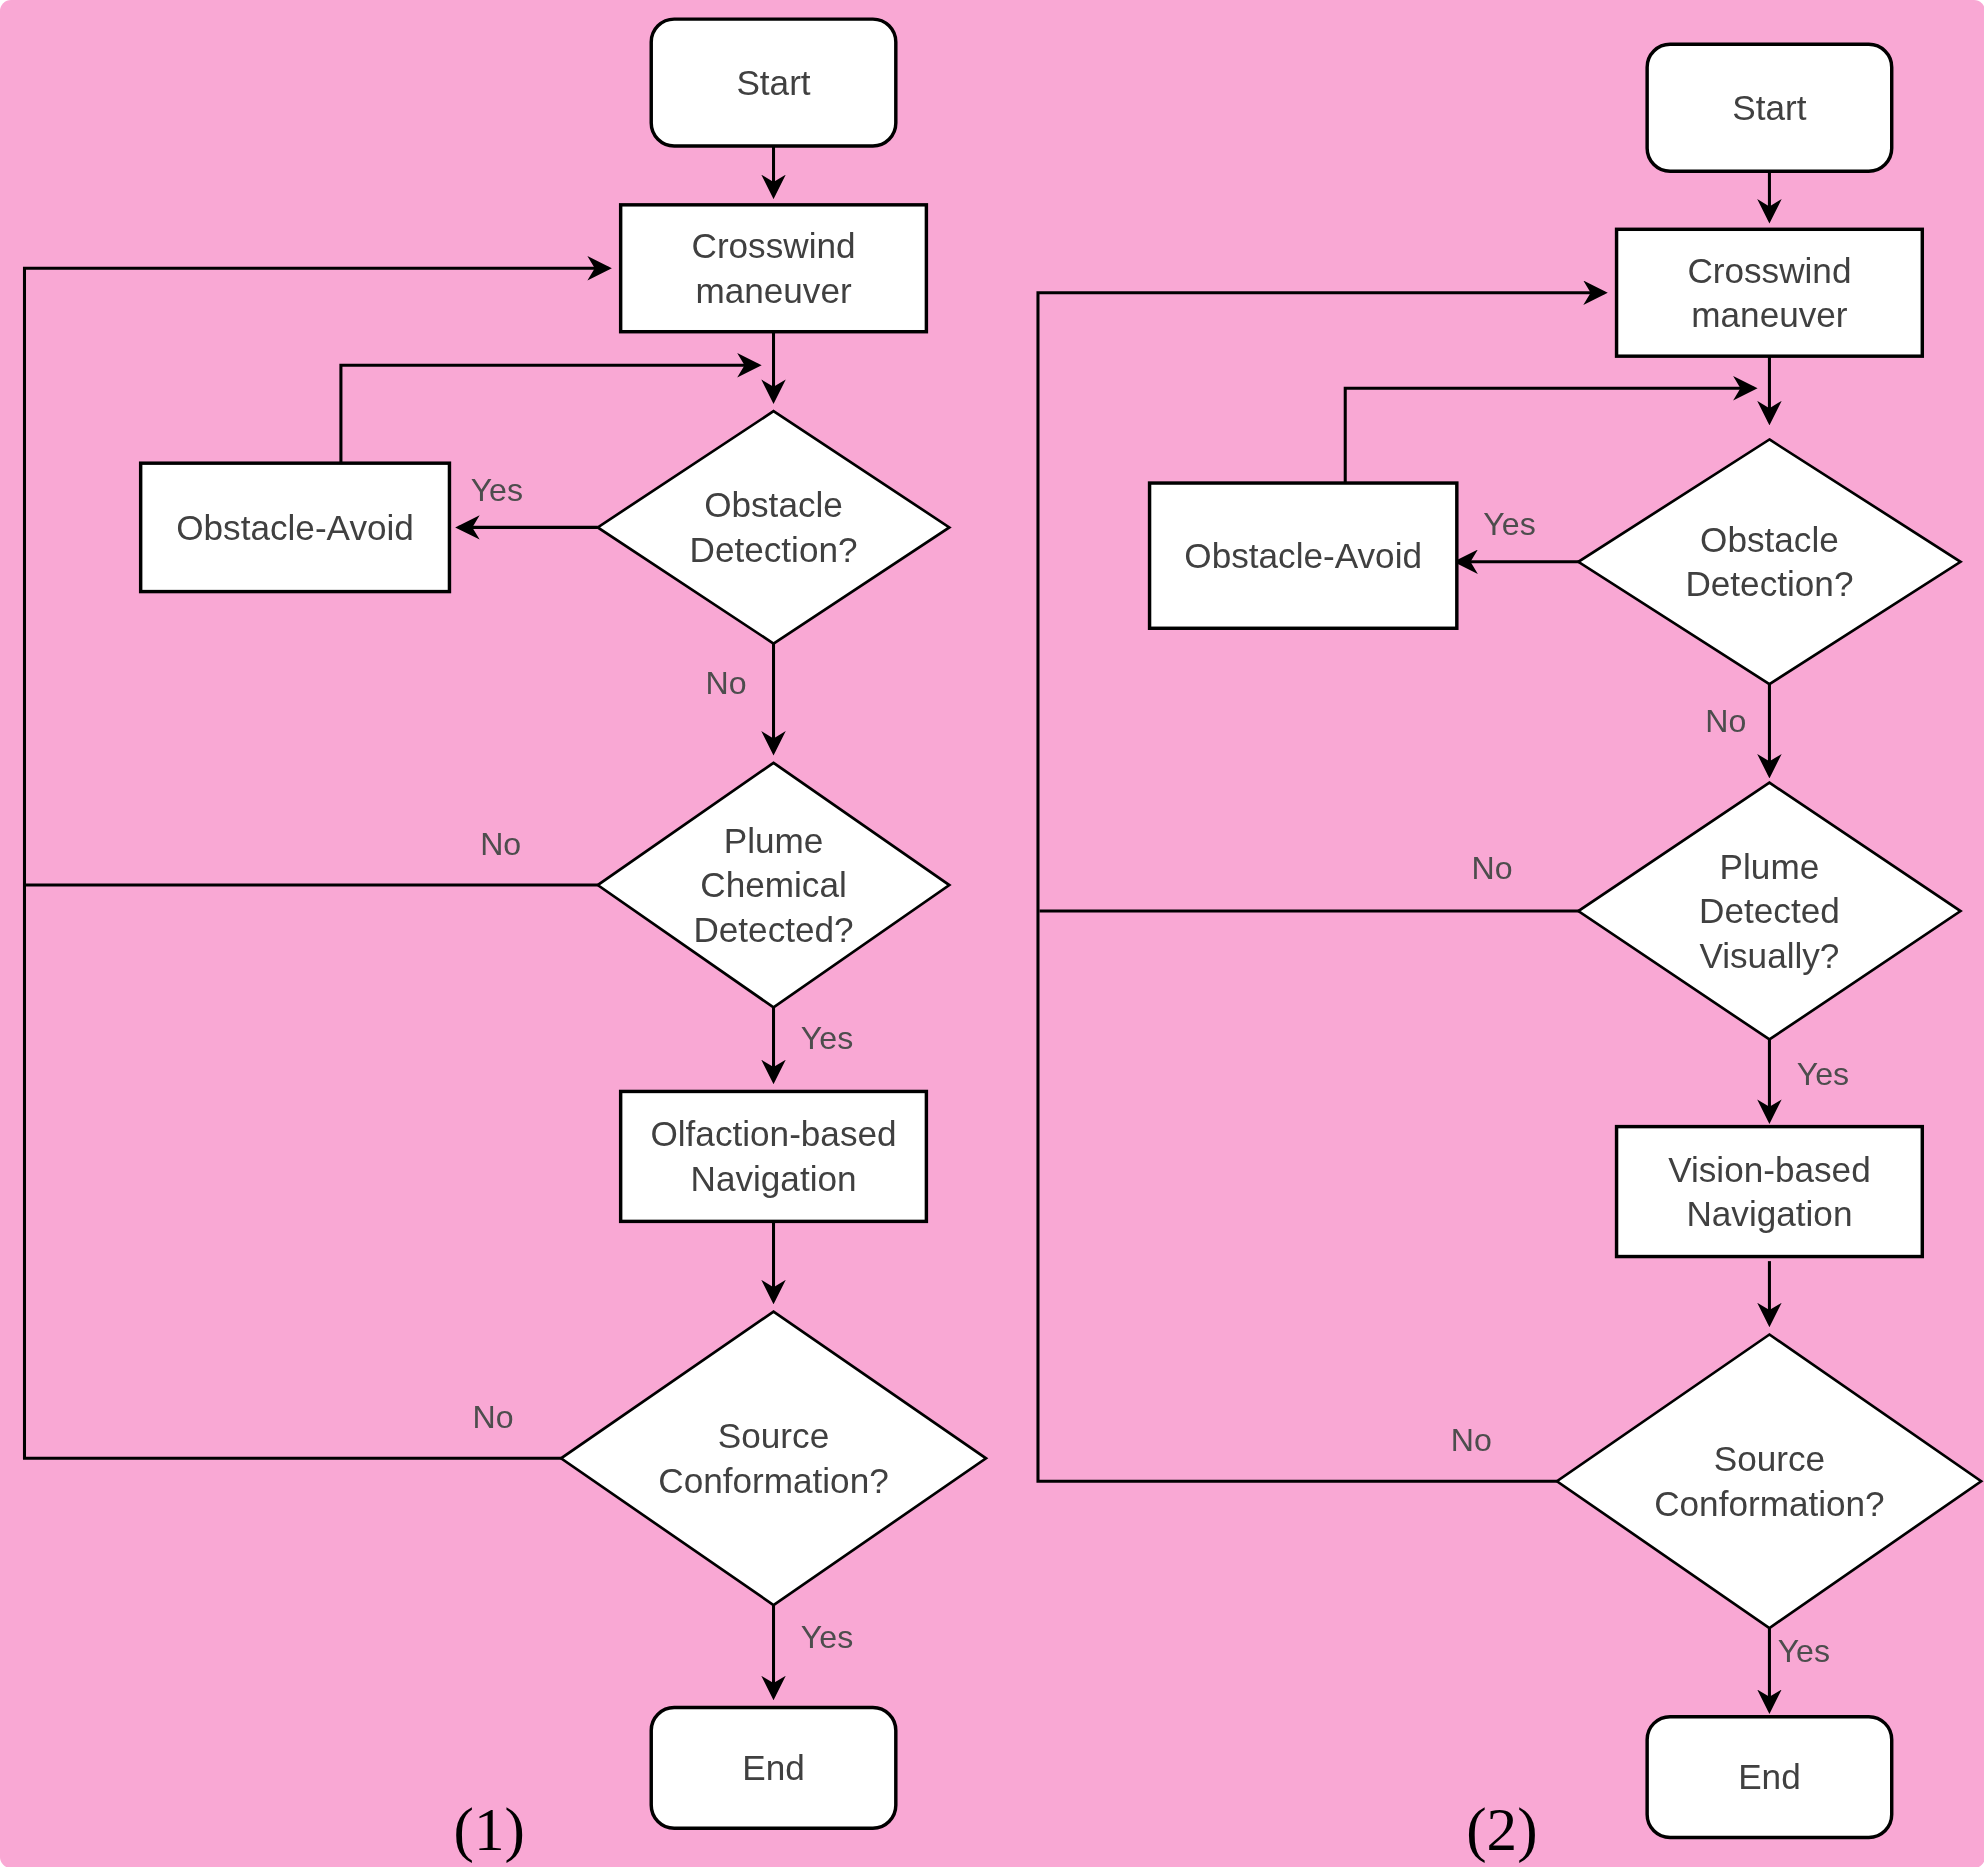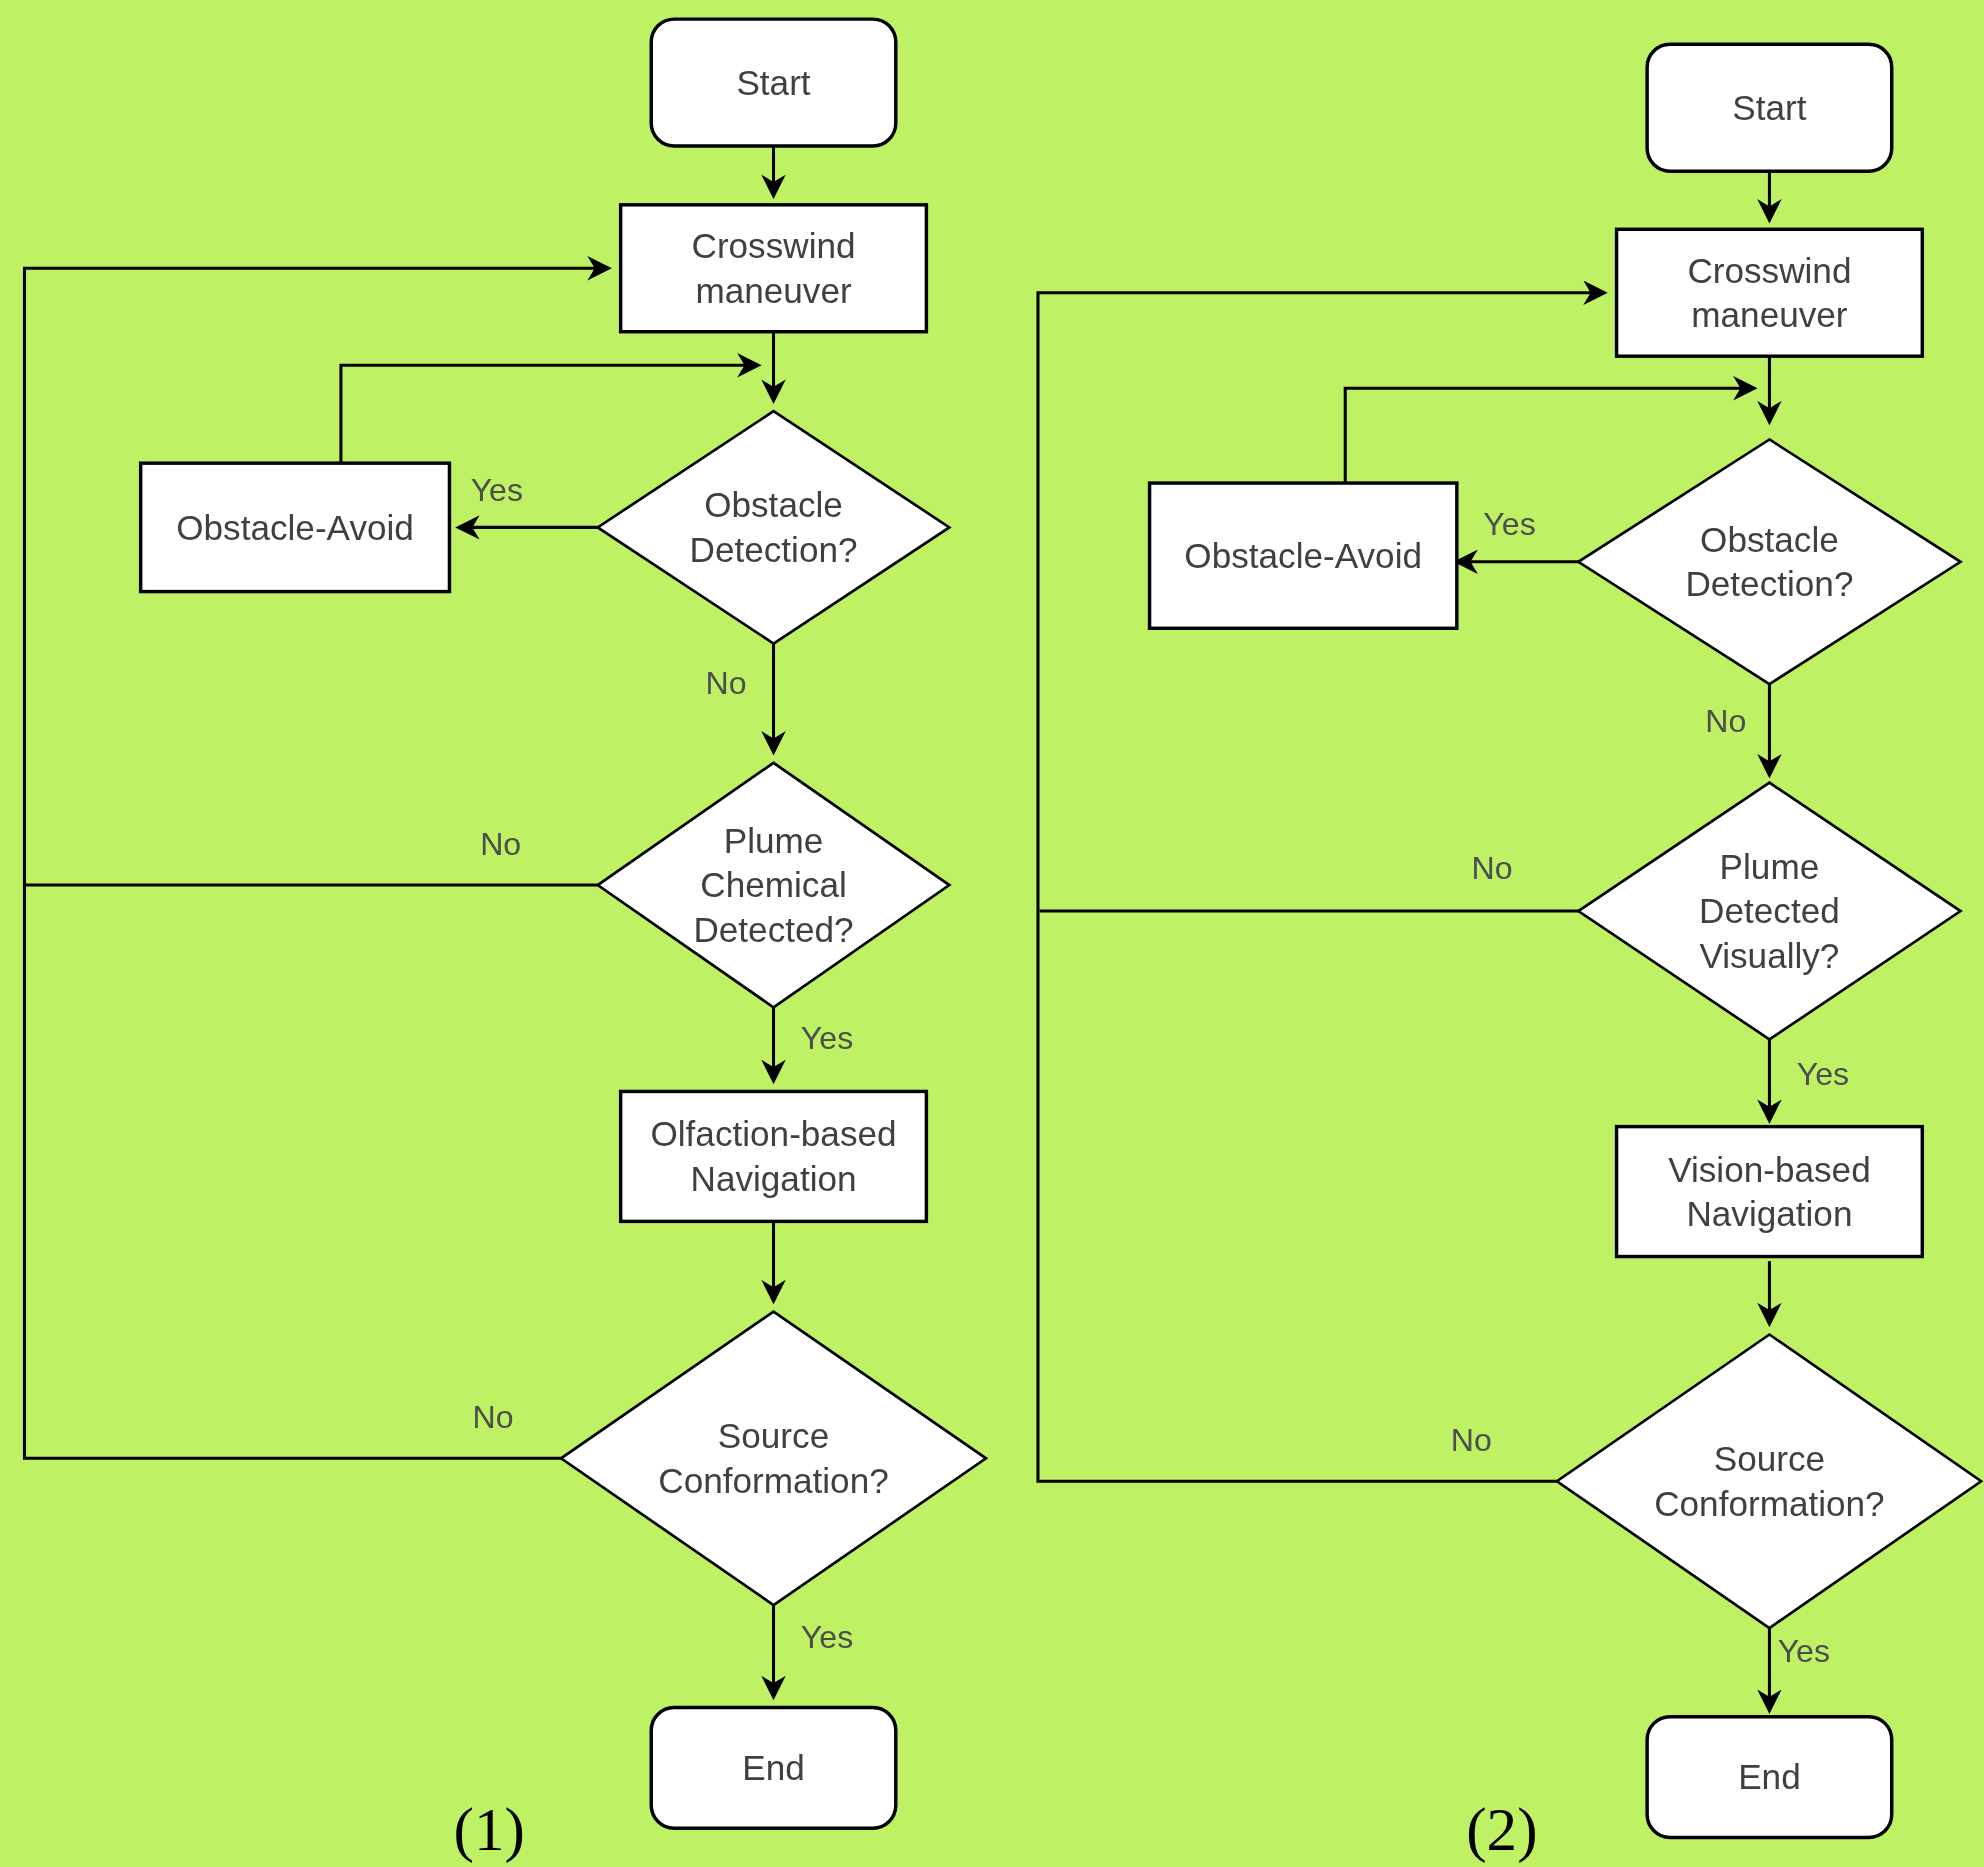--- a/index.html
+++ b/index.html
@@ -3,22 +3,23 @@
 <meta charset="utf-8">
 <style>
   html, body {
     margin: 0;
     padding: 0;
     background: #ffffff;
   }
   .page {
     width: 1985px;
     height: 1868px;
-    background: #bef264;
+    background: #f9a8d4;
     position: relative;
+    border-radius: 11px;
   }
   svg { display: block; }
   .node-shape {
     fill: #ffffff;
     stroke: #000000;
     stroke-width: 4.5;
   }
   .diamond-shape {
     fill: #ffffff;
     stroke: #000000;

